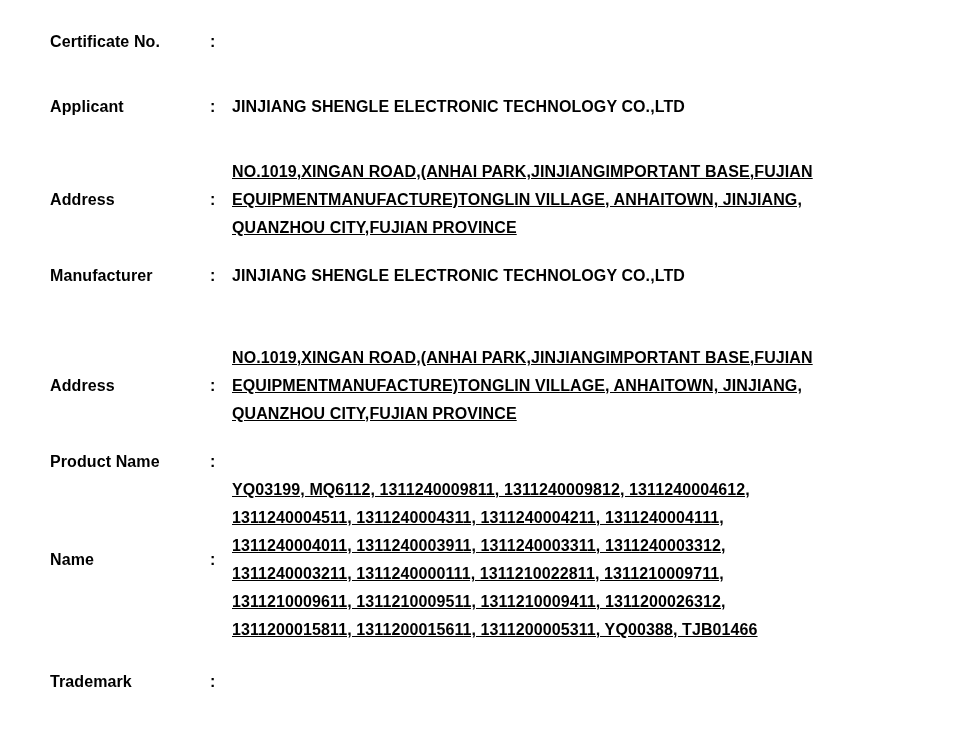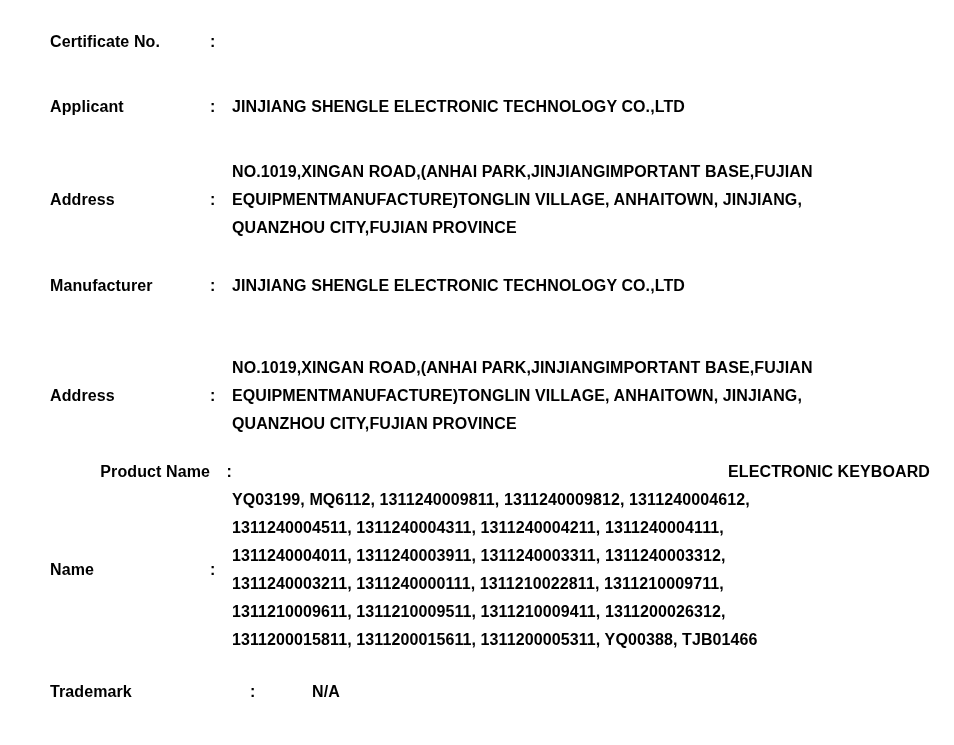--- a/index.html
+++ b/index.html
@@ -31,31 +31,31 @@
     align-self: center;
   }
   .colon {
     width: 22px;
     flex: 0 0 22px;
     align-self: center;
   }
   .value {
     flex: 1 1 auto;
   }
-  .value .line { display: block; }
+  .value .line { display: block; text-decoration: underline; }
 
   
   .row-certificate-no   { margin-top: 0; }
   .row-applicant        { margin-top: 37px; align-items: flex-end; }
   .row-applicant-address{ margin-top: 37px; }
-  .row-manufacturer     { margin-top: 30px; }
+  .row-manufacturer     { margin-top: 20px; }
   .row-manufacturer-address { margin-top: 54px; }
-  .row-product-name     { margin-top: 20px; text-align: right; }
+  .row-product-name     { margin-top: 20px; }
   .row-model            { margin-top: 0; }
-  .row-trademark        { margin-top: 24px; gap: 40px; }
+  .row-trademark        { margin-top: 24px; }
 </style>
 </head>
 <body>
 
 <div class="doc">
 
   <div class="row row-certificate-no">
     <div class="label">Certificate No.</div>
     <div class="colon">:</div>
   </div>
@@ -88,35 +88,33 @@
     <div class="value">
       <span class="line">NO.1019,XINGAN ROAD,(ANHAI PARK,JINJIANGIMPORTANT BASE,FUJIAN</span>
       <span class="line">EQUIPMENTMANUFACTURE)TONGLIN VILLAGE, ANHAITOWN, JINJIANG,</span>
       <span class="line">QUANZHOU CITY,FUJIAN PROVINCE</span>
     </div>
   </div>
 
   <div class="row row-product-name">
     <div class="label">Product Name</div>
     <div class="colon">:</div>
-    <div class="value">ELECTRONIC KEYBOARD</div>
   </div>
 
   <div class="row row-model">
     <div class="label">Name</div>
     <div class="colon">:</div>
     <div class="value">
       <span class="line">YQ03199, MQ6112, 1311240009811, 1311240009812, 1311240004612,</span>
       <span class="line">1311240004511, 1311240004311, 1311240004211, 1311240004111,</span>
       <span class="line">1311240004011, 1311240003911, 1311240003311, 1311240003312,</span>
       <span class="line">1311240003211, 1311240000111, 1311210022811, 1311210009711,</span>
       <span class="line">1311210009611, 1311210009511, 1311210009411, 1311200026312,</span>
       <span class="line">1311200015811, 1311200015611, 1311200005311, YQ00388, TJB01466</span>
     </div>
   </div>
 
   <div class="row row-trademark">
     <div class="label">Trademark</div>
     <div class="colon">:</div>
-    <div class="value">N/A</div>
   </div>
 
 </div>
 
 </body></html>

